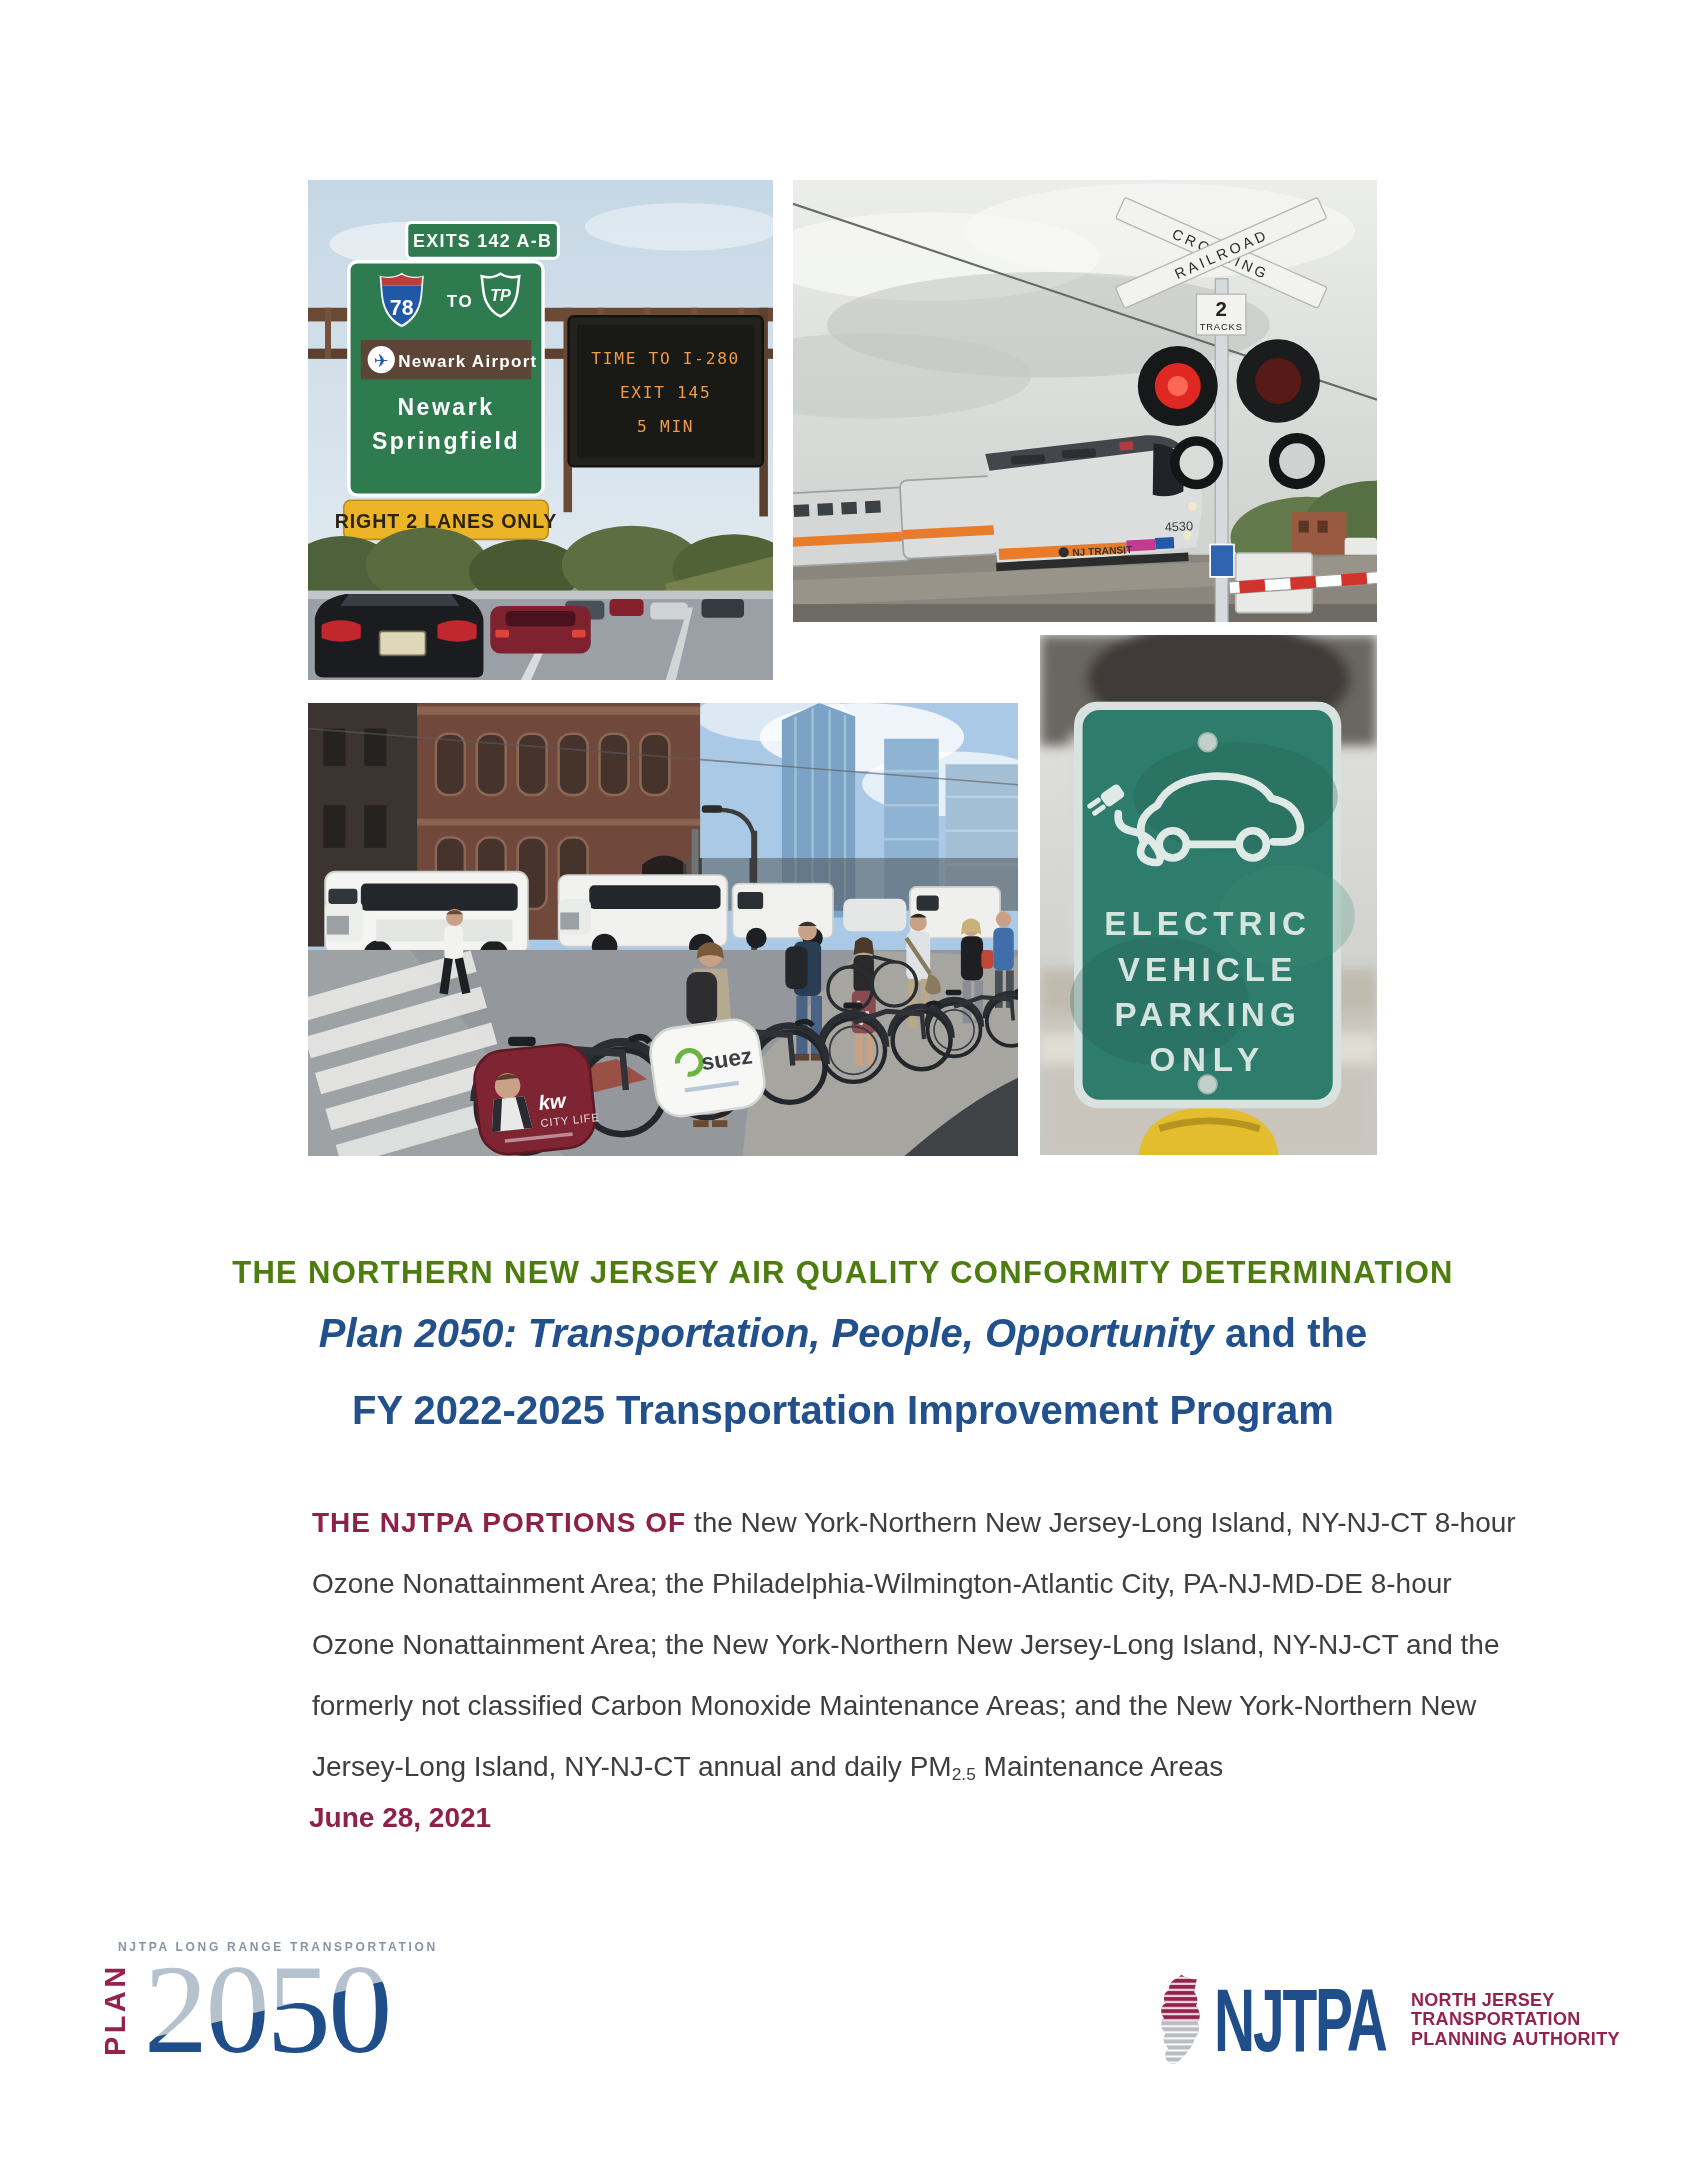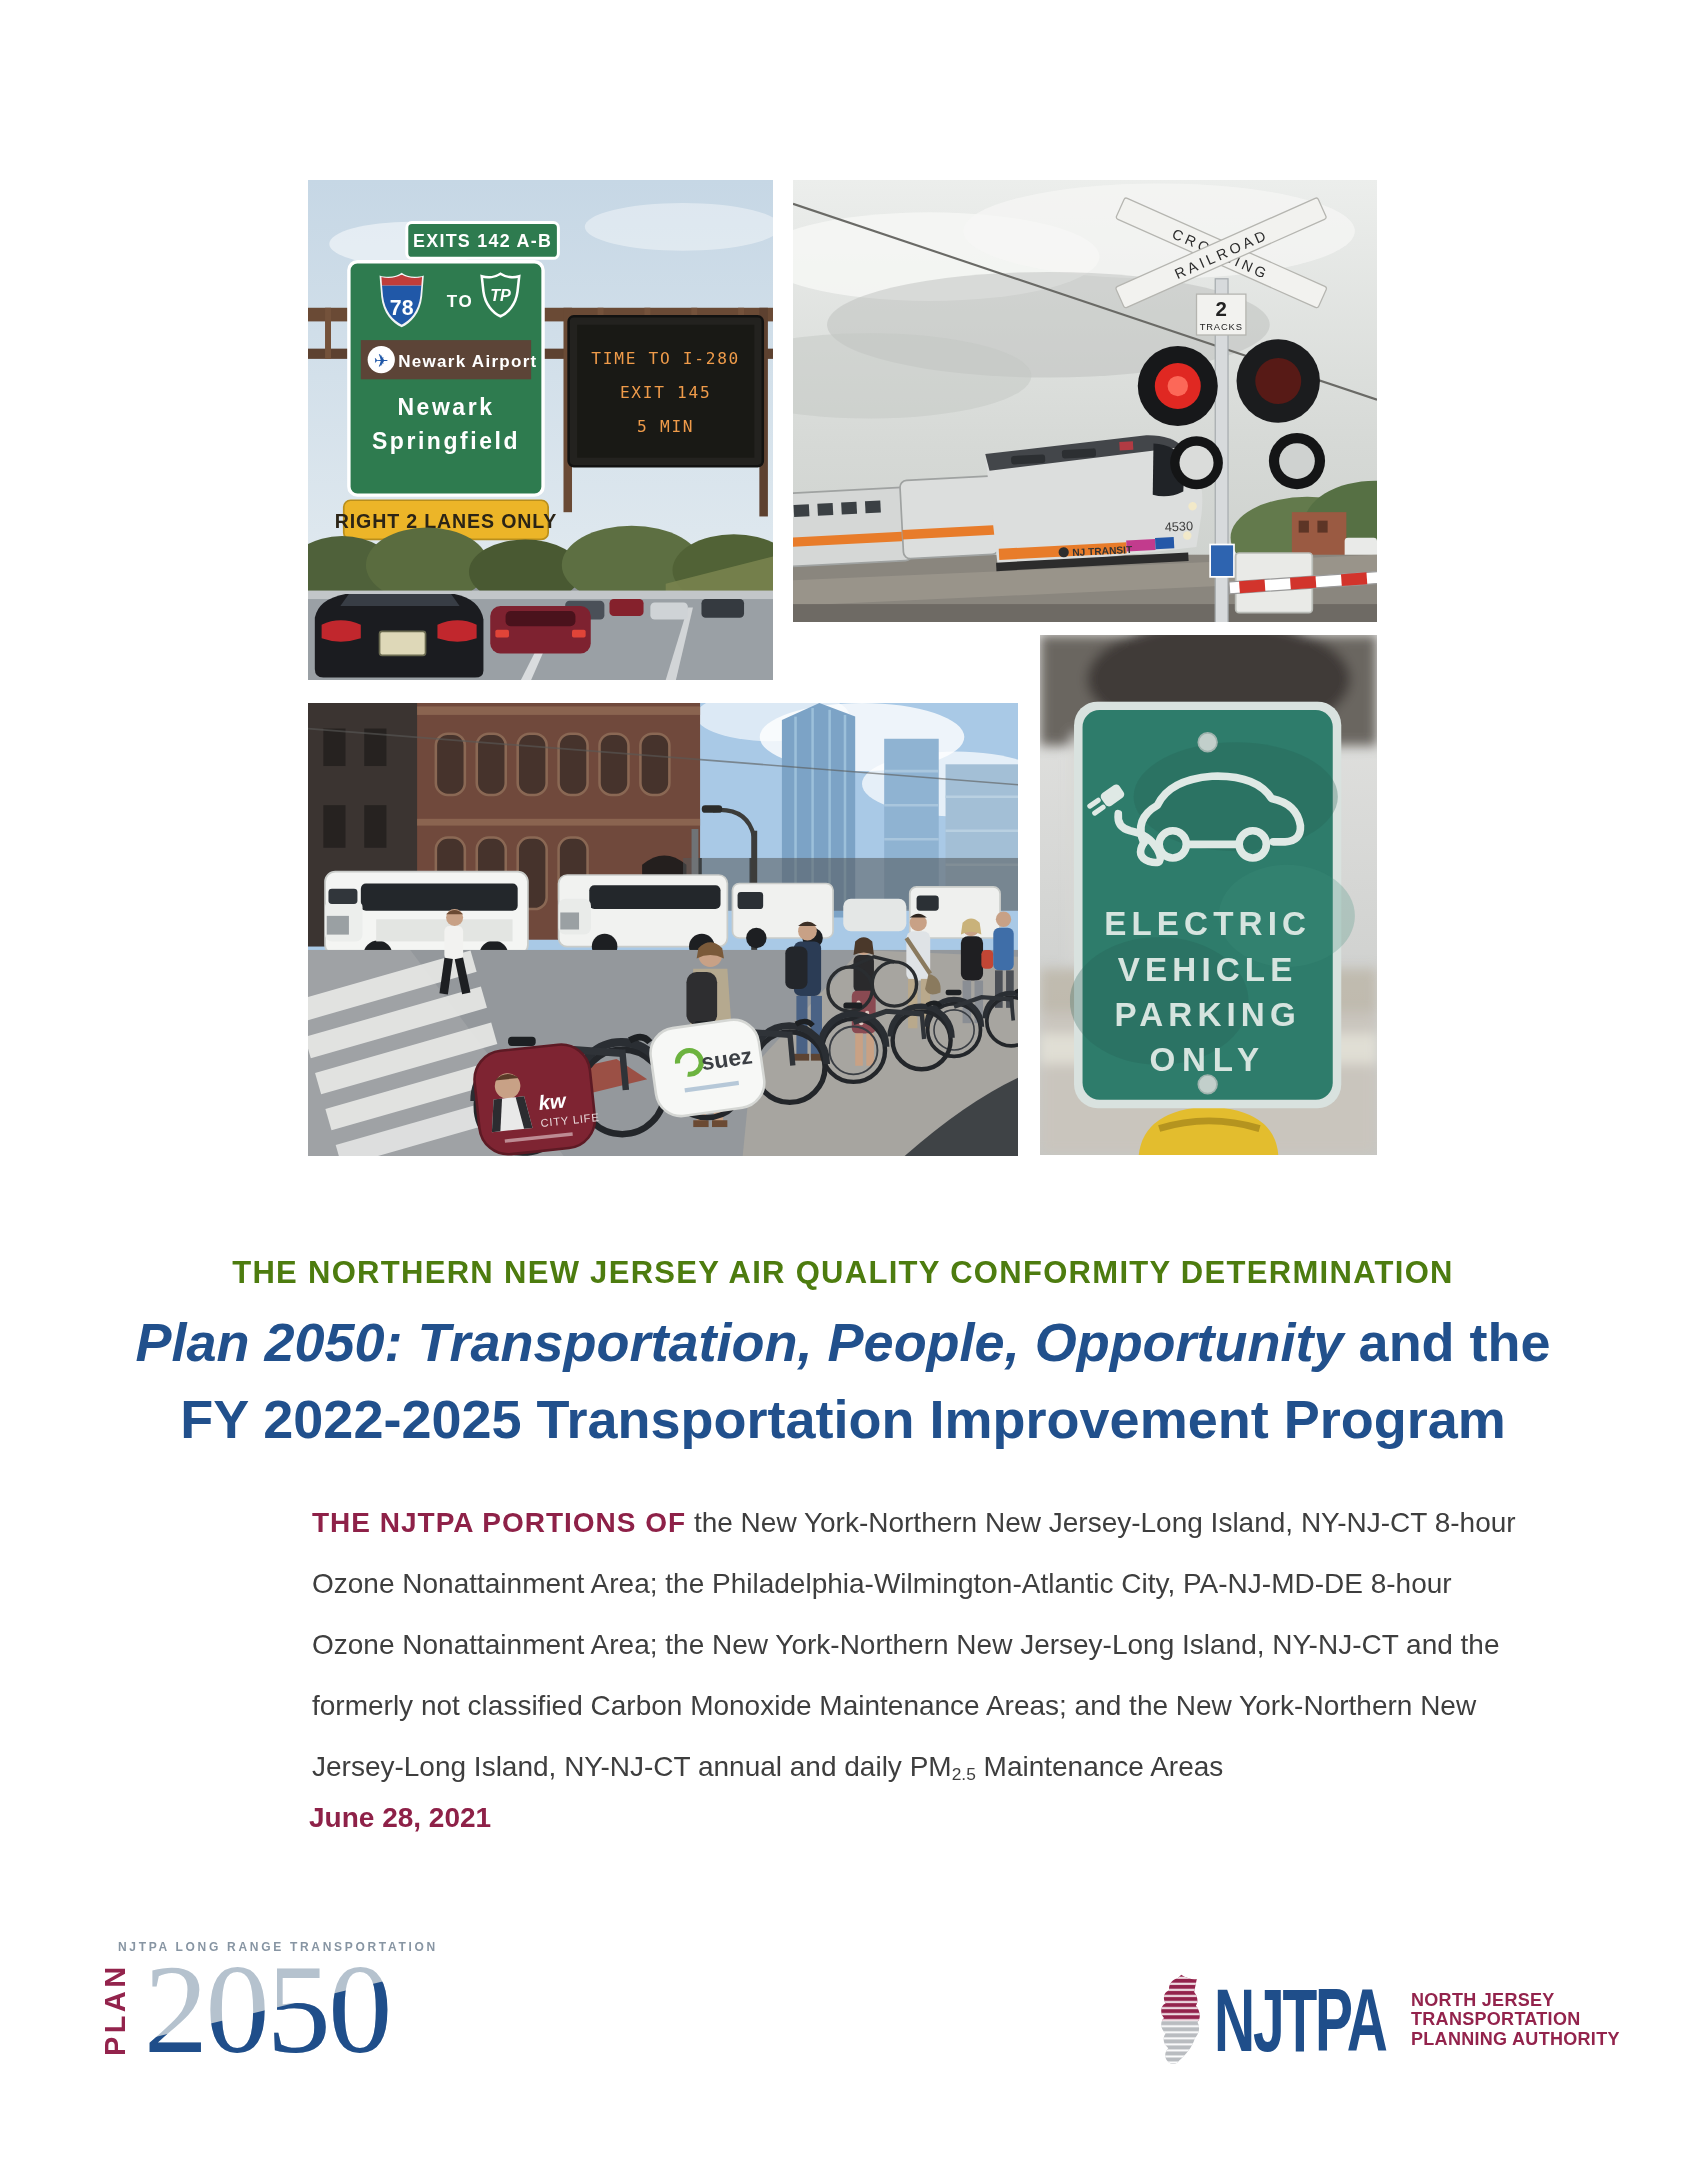--- a/index.html
+++ b/index.html
@@ -8,21 +8,21 @@
   .photo{position:absolute;overflow:hidden;background:#dde3e8;}
   #photo-highway{left:308px;top:180px;width:465px;height:500px;}
   #photo-train{left:793px;top:180px;width:584px;height:442px;}
   #photo-bike{left:308px;top:703px;width:710px;height:453px;}
   #photo-ev{left:1040px;top:635px;width:337px;height:520px;}
   .photo svg{display:block;width:100%;height:100%;}
 
   .eyebrow{position:absolute;left:0;right:0;top:1255px;text-align:center;
            font-weight:bold;font-size:31px;letter-spacing:1.3px;color:#4d7c0f;white-space:nowrap;}
   .title-line{position:absolute;left:0;right:0;text-align:center;font-weight:bold;
-              color:#21508C;font-size:54px;white-space:nowrap;}
+              color:#21508C;font-size:40px;white-space:nowrap;}
   #title1{top:1311px;}
   #title2{top:1388px;}
   .it{font-style:italic;}
 
   .intro{position:absolute;left:312px;top:1492px;font-size:28px;line-height:61px;
          color:#3E3E3E;white-space:nowrap;}
   .intro .lead{color:#8E2148;font-weight:bold;letter-spacing:1px;}
   .intro sub{font-size:0.62em;vertical-align:-0.22em;}
 
   .date{position:absolute;left:309px;top:1802px;font-size:28px;font-weight:bold;color:#8E2148;}

